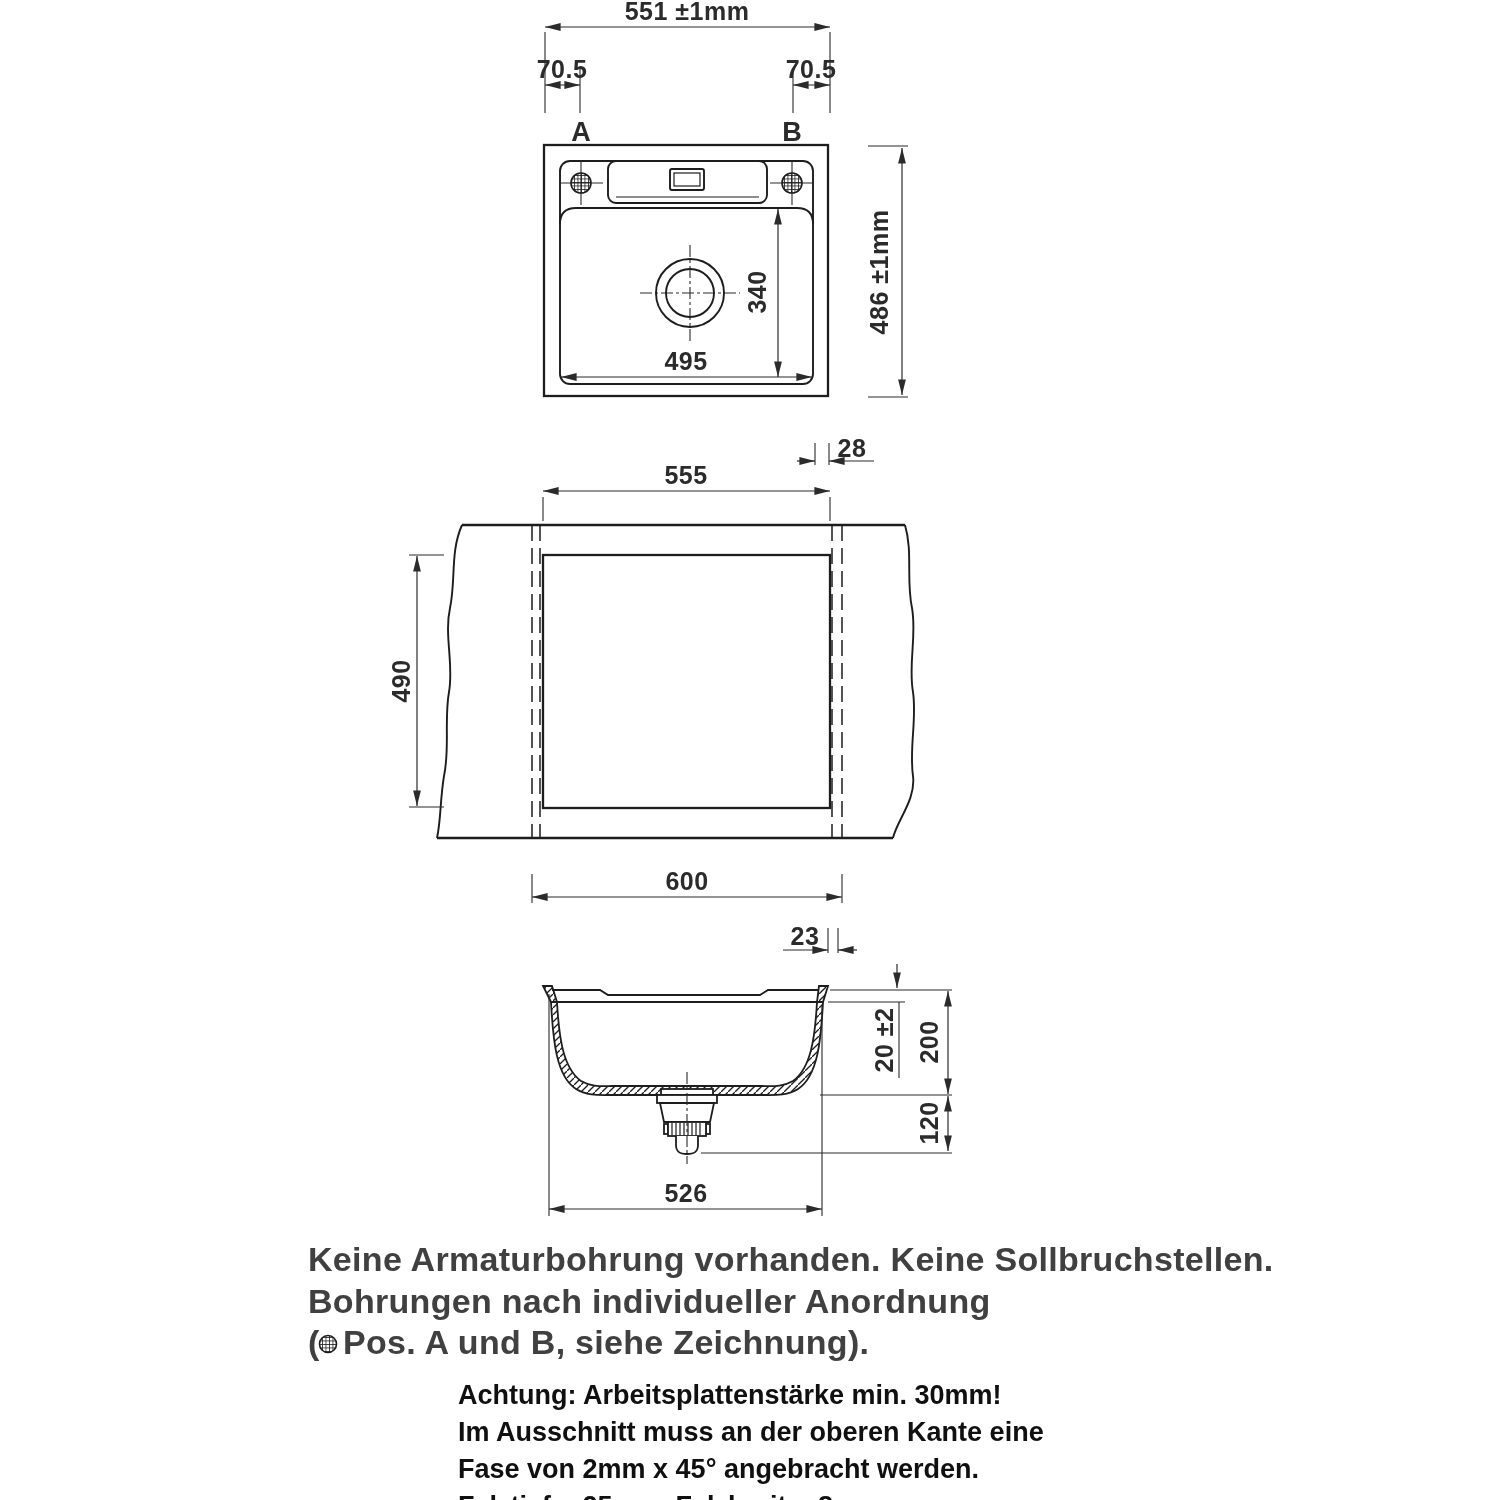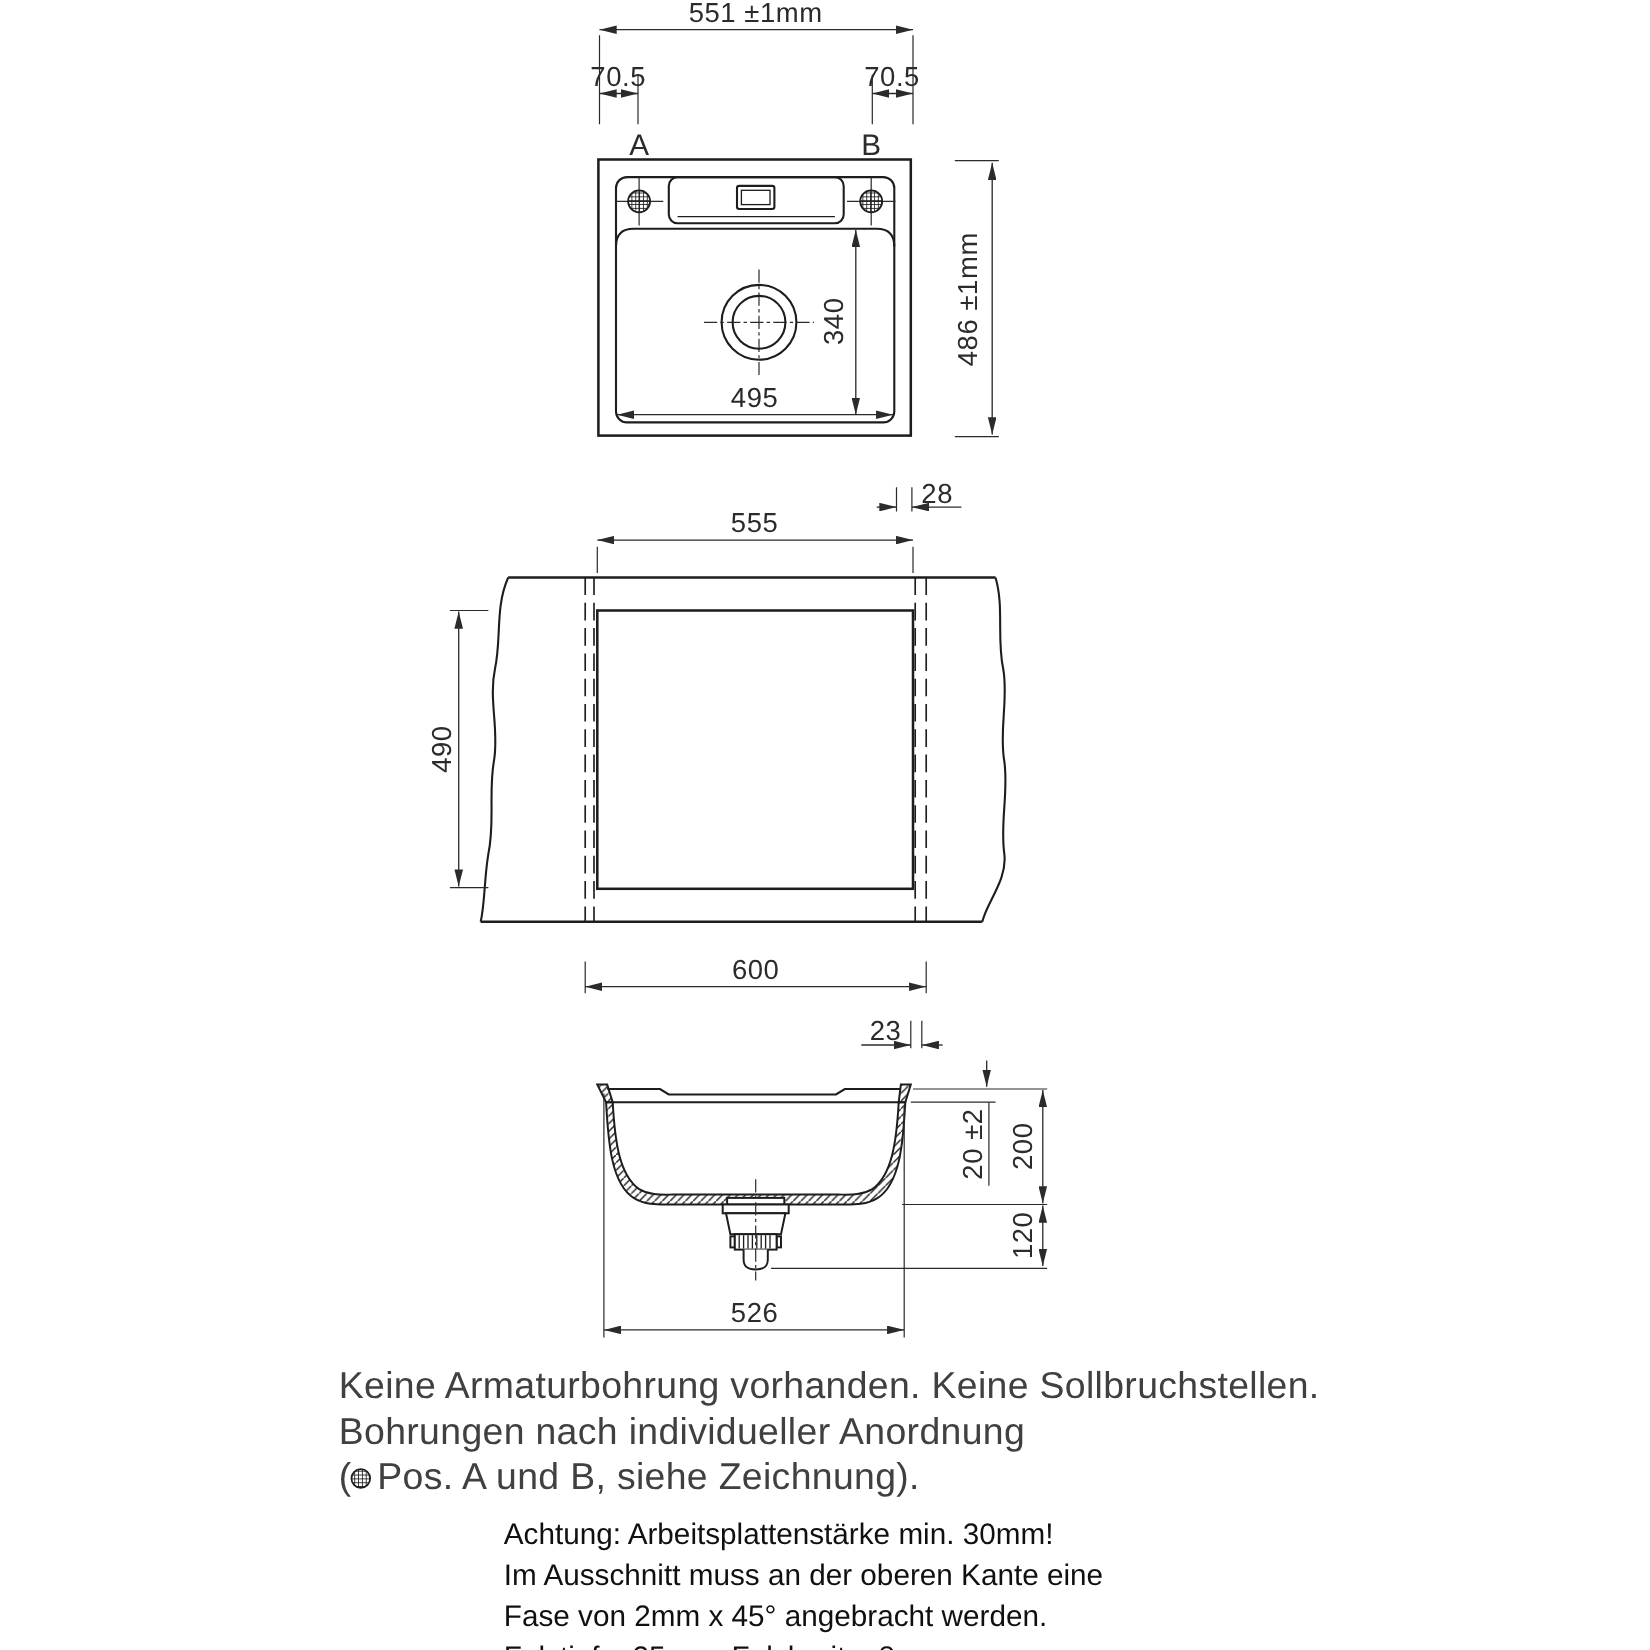--- a/index.html
+++ b/index.html
@@ -1,17 +1,17 @@
 <!DOCTYPE html>
 <html><head>
 <meta charset="utf-8">
 <style>
   html,body{margin:0;padding:0;background:#fff;}
   #canvas{position:relative;width:1500px;height:1500px;background:#fff;overflow:hidden;
-          font-family:"Liberation Sans",sans-serif;}
+          font-family:"Liberation Sans",sans-serif;font-weight:bold;}
   svg{position:absolute;left:0;top:0;}
   .outline{fill:none;stroke:#1d1d1d;stroke-width:2.3;}
   .outline-med{fill:none;stroke:#1d1d1d;stroke-width:1.9;}
   .thin{fill:none;stroke:#1d1d1d;stroke-width:1.2;}
   .dimline{fill:none;stroke:#2b2b2b;stroke-width:1.2;}
   .extline{fill:none;stroke:#2b2b2b;stroke-width:1.1;}
   .dashline{fill:none;stroke:#1d1d1d;stroke-width:1.5;stroke-dasharray:16 7;}
   .centerline{fill:none;stroke:#2b2b2b;stroke-width:1.1;stroke-dasharray:12 3 3 3;}
   .hatched{fill:url(#diagHatch);stroke:#1d1d1d;stroke-width:1.8;}
   .gridfill{fill:url(#gridHatch);stroke:#1d1d1d;stroke-width:1.6;}

